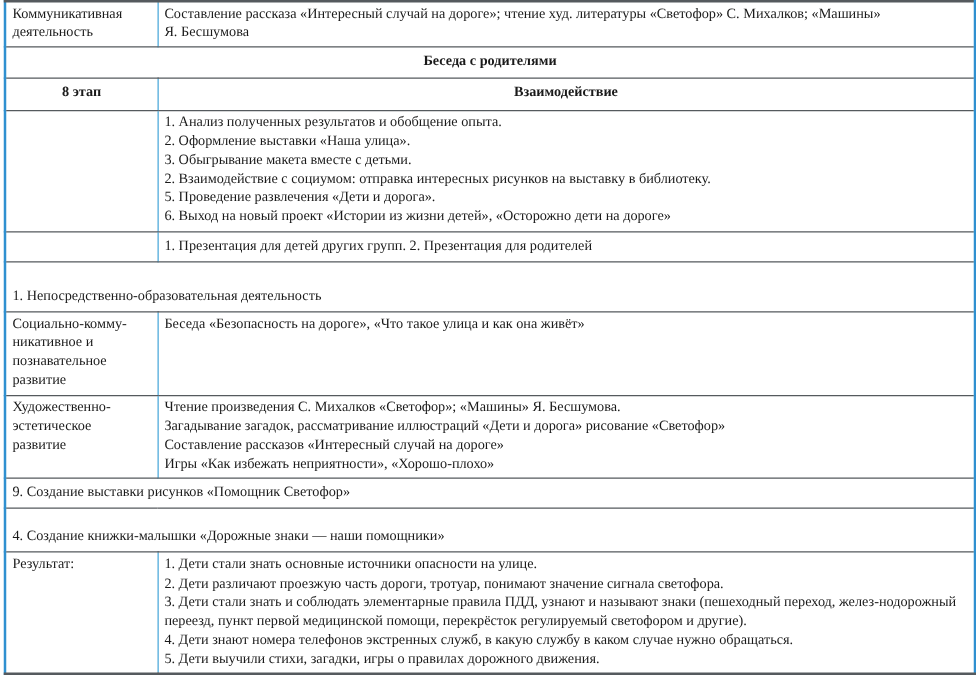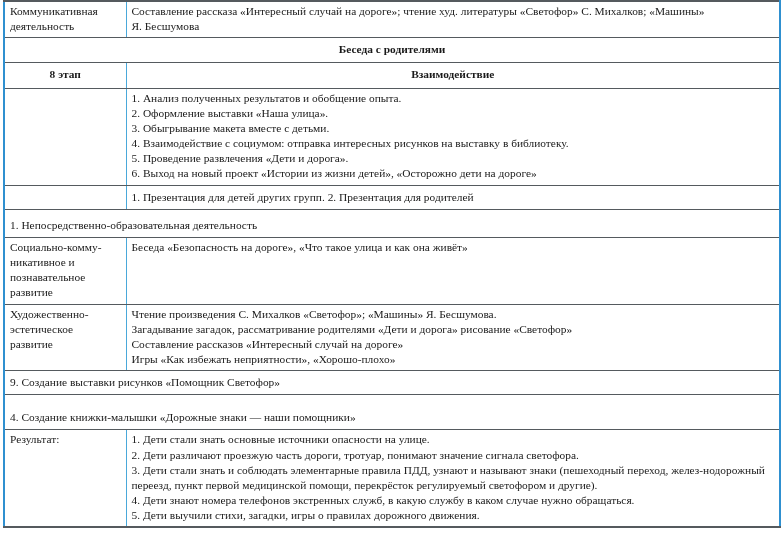--- a/index.html
+++ b/index.html
@@ -91,34 +91,34 @@
         <td class="center bold" style="padding-top:4px;padding-bottom:5px;">8 этап</td>
         <td class="center bold" style="padding-top:4px;padding-bottom:5px;">Взаимодействие</td>
       </tr>
 
       <tr>
         <td class="cell-label">&nbsp;</td>
         <td class="pad-lines">
           <span class="line">1. Анализ полученных результатов и обобщение опыта.</span>
           <span class="line">2. Оформление выставки «Наша улица».</span>
           <span class="line">3. Обыгрывание макета вместе с детьми.</span>
-          <span class="line">4. Взаимодействие с социумом: отправка интересных рисунков на выставку в библиотеку.</span>
+          <span class="line">2. Взаимодействие с социумом: отправка интересных рисунков на выставку в библиотеку.</span>
           <span class="line">5. Проведение развлечения «Дети и дорога».</span>
           <span class="line">6. Выход на новый проект «Истории из жизни детей», «Осторожно дети на дороге»</span>
         </td>
       </tr>
 
       <tr>
         <td class="cell-label">&nbsp;</td>
         <td style="padding-top:4px;padding-bottom:4px;">1. Презентация для детей других групп. 2. Презентация для родителей</td>
       </tr>
 
 
       <tr>
-        <td colspan="2" style="padding-top:8px;padding-bottom:4px;margin-top:42px;">1. Непосредственно-образовательная деятельность</td>
+        <td colspan="2" style="padding-top:20px;padding-bottom:4px;margin-top:42px;">1. Непосредственно-образовательная деятельность</td>
       </tr>
 
       <tr>
         <td class="cell-label tall-pad">
           <span class="line">Социально-комму-</span>
           <span class="line">никативное и</span>
           <span class="line">познавательное</span>
           <span class="line">развитие</span>
         </td>
         <td>
@@ -127,21 +127,21 @@
       </tr>
 
       <tr>
         <td class="cell-label">
           <span class="line">Художественно-</span>
           <span class="line">эстетическое</span>
           <span class="line">развитие</span>
         </td>
         <td>
           <span class="line">Чтение произведения С. Михалков «Светофор»; «Машины» Я. Бесшумова.</span>
-          <span class="line">Загадывание загадок, рассматривание родителями «Дети и дорога» рисование «Светофор»</span>
+          <span class="line">Загадывание загадок, рассматривание иллюстраций «Дети и дорога» рисование «Светофор»</span>
           <span class="line">Составление рассказов «Интересный случай на дороге»</span>
           <span class="line">Игры «Как избежать неприятности», «Хорошо-плохо»</span>
         </td>
       </tr>
 
       <tr>
         <td colspan="2" style="padding-top:4px;padding-bottom:4px;">9. Создание выставки рисунков «Помощник Светофор»</td>
       </tr>
 
 

